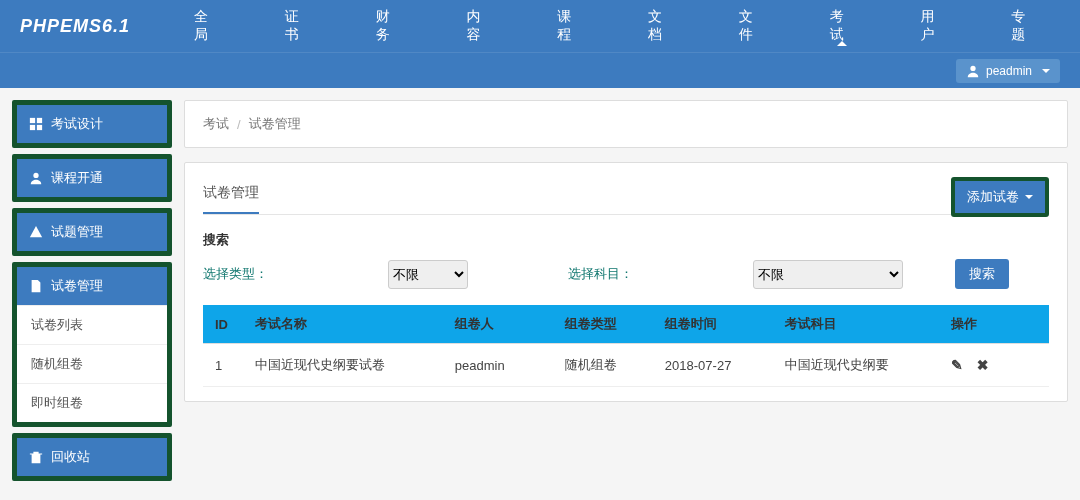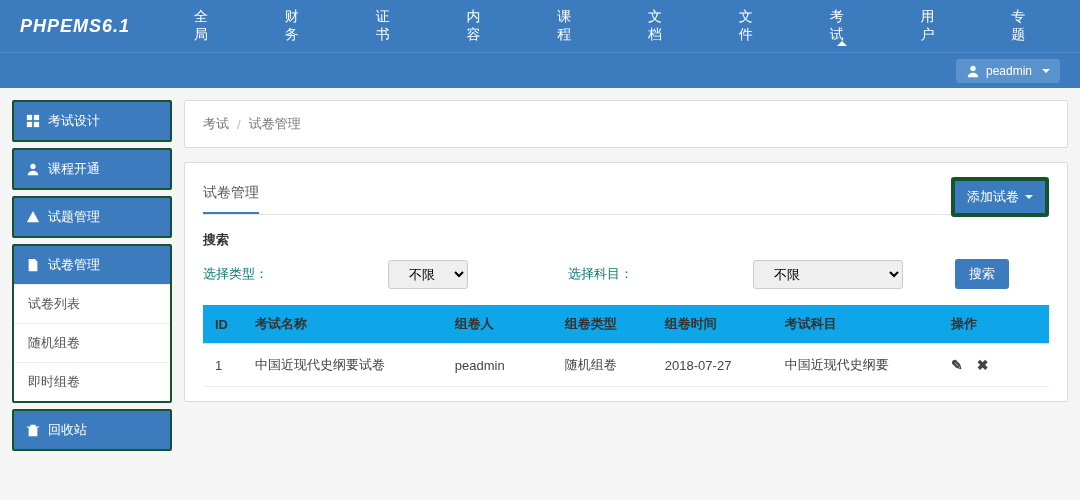--- a/index.html
+++ b/index.html
@@ -11,61 +11,61 @@
 .nav-item { color: #fff; padding: 0 24px; height: 52px; display: flex; align-items: center; cursor: pointer; font-size: 14px; position: relative; }
 .nav-item.active::after { content: ""; position: absolute; bottom: 6px; left: 50%; transform: translateX(-50%); border: 5px solid transparent; border-bottom-color: #fff; }
 
 .subbar { background: #3d7bbf; height: 36px; display: flex; justify-content: flex-end; align-items: center; padding: 0 20px; border-top: 1px solid rgba(255,255,255,0.1); }
 .user-btn { background: #5a93cc; color: #fff; padding: 5px 10px; border-radius: 3px; display: flex; align-items: center; gap: 6px; cursor: pointer; font-size: 12px; }
 .user-btn .caret { border: 4px solid transparent; border-top-color: #fff; margin-top: 4px; margin-left: 4px; }
 
 .layout { display: flex; padding: 12px; gap: 12px; align-items: flex-start; }
 
 .sidebar { width: 160px; display: flex; flex-direction: column; gap: 6px; }
-.side-group { background: #fff; border: 2px solid #14532d; border-radius: 2px; overflow: hidden; }
+.side-group { background: #fff; border: 5px solid #14532d; border-radius: 2px; overflow: hidden; }
 .side-head { background: #3d7bbf; color: #fff; padding: 10px 12px; display: flex; align-items: center; gap: 8px; cursor: pointer; font-size: 13px; }
 .side-sub { padding: 10px 14px; border-top: 1px solid #eee; cursor: pointer; font-size: 13px; color: #555; }
 .side-sub:first-of-type { border-top: none; }
 
 .main { flex: 1; display: flex; flex-direction: column; gap: 14px; }
 .panel { background: #fff; border: 1px solid #ddd; border-radius: 2px; padding: 14px 18px; }
 
 .breadcrumb { display: flex; align-items: center; gap: 8px; color: #777; font-size: 13px; }
 .breadcrumb .sep { color: #bbb; }
 
 .panel-head { display: flex; justify-content: space-between; align-items: center; margin-bottom: 6px; }
 .panel-title { color: #555; font-size: 14px; padding: 4px 0 10px; border-bottom: 2px solid #3d7bbf; display: inline-block; }
 .title-wrap { border-bottom: 1px solid #e5e5e5; flex: 1; }
 .add-btn { background: #3d7bbf; color: #fff; padding: 7px 12px; border-radius: 3px; display: flex; align-items: center; gap: 6px; cursor: pointer; font-size: 13px; border: 4px solid #14532d; }
 .add-btn .caret { border: 4px solid transparent; border-top-color: #fff; margin-top: 4px; }
 
 .search-label { font-weight: bold; font-size: 13px; margin: 14px 0 10px; }
 .search-row { display: flex; align-items: center; gap: 20px; margin-bottom: 16px; }
 .search-row label { font-size: 13px; color: #0f766e; min-width: 60px; }
-.search-row select { padding: 5px 16px; border: 1px solid #ccc; border-radius: 3px; font-size: 13px; min-width: 80px; }
+.search-row select { padding: 5px 0; border: 1px solid #ccc; border-radius: 3px; font-size: 13px; min-width: 80px; }
 .spacer { flex: 0 0 80px; }
 .search-btn { background: #3d7bbf; color: #fff; padding: 6px 14px; border: none; border-radius: 3px; cursor: pointer; font-size: 13px; margin-left: auto; margin-right: 40px; }
 
 table { width: 100%; border-collapse: collapse; }
 th { background: #0ea5e9; text-align: left; padding: 10px 12px; font-size: 13px; font-weight: bold; color: #333; border-bottom: 1px solid #ddd; }
 td { padding: 12px; font-size: 13px; color: #444; border-bottom: 1px solid #eee; }
 .op-icons { display: flex; gap: 14px; }
 .op-icon { cursor: pointer; font-weight: bold; font-size: 14px; }
 
 .icon { display: inline-block; width: 14px; height: 14px; }
 </style>
 </head>
 <body>
 
 <div class="topnav">
   <div class="brand">PHPEMS6.1</div>
   <div class="nav-items">
       <div class="nav-item">全局</div>
+      <div class="nav-item">证书</div>
       <div class="nav-item">财务</div>
-      <div class="nav-item">证书</div>
       <div class="nav-item">内容</div>
       <div class="nav-item">课程</div>
       <div class="nav-item">文档</div>
       <div class="nav-item">文件</div>
       <div class="nav-item active">考试</div>
       <div class="nav-item">用户</div>
       <div class="nav-item">专题</div>
     </div>
 </div>
 

